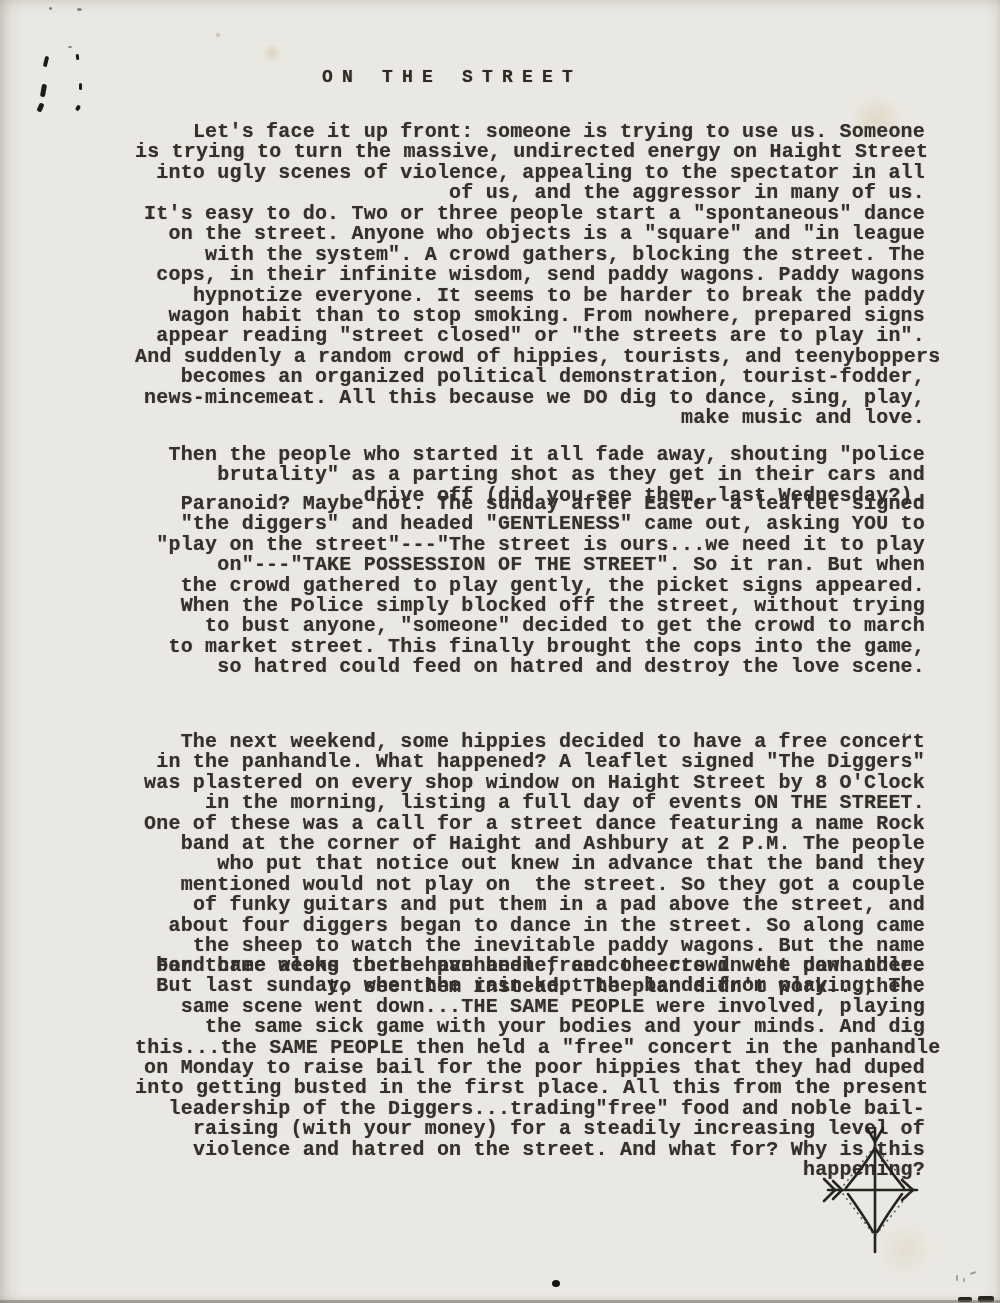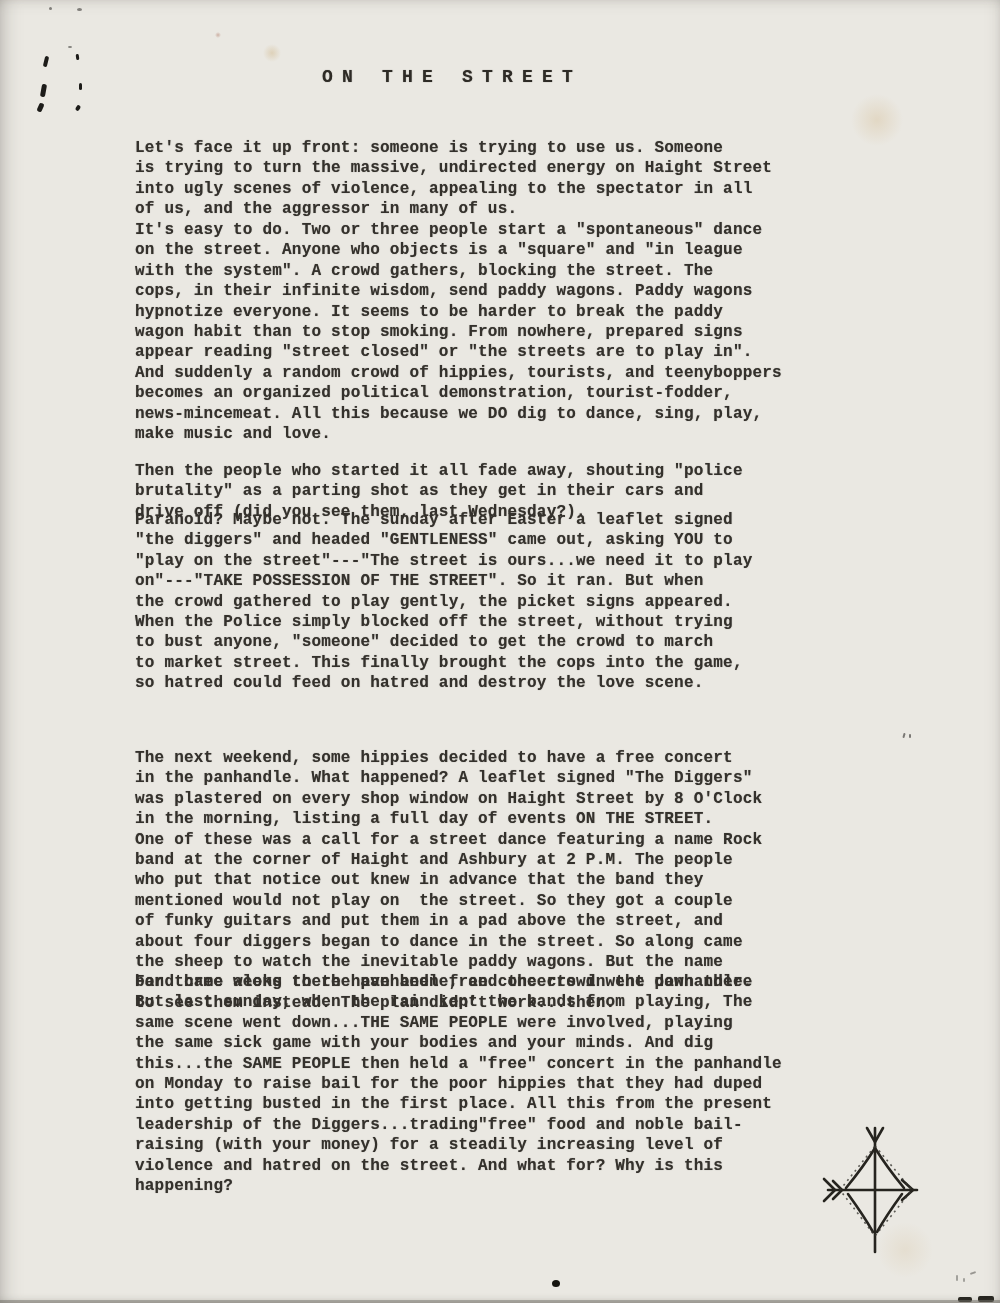--- a/index.html
+++ b/index.html
@@ -9,41 +9,41 @@
     margin:0 auto;
     background-color:#eae8e2;
     background-image:
       radial-gradient(circle at 877px 120px, rgba(201,166,107,0.25), rgba(201,166,107,0) 26px),
       radial-gradient(circle at 272px 53px, rgba(190,150,80,0.28), rgba(190,150,80,0) 9px),
       radial-gradient(circle at 218px 35px, rgba(150,70,45,0.35), rgba(150,70,45,0) 3px),
       radial-gradient(circle at 905px 1250px, rgba(190,150,80,0.12), rgba(190,150,80,0) 28px);
     font-family:"Liberation Mono","DejaVu Sans Mono",monospace;
     color:#34312c;
     overflow:hidden;
+    text-align:right;
   }
   .page::after{
     content:"";position:absolute;inset:0;pointer-events:none;
     box-shadow:
       inset 16px 0 20px -16px rgba(105,102,96,.5),
       inset -12px 0 16px -14px rgba(105,102,96,.35),
       inset 0 12px 16px -14px rgba(105,102,96,.3),
       inset 0 -8px 10px -8px rgba(105,102,96,.4);
   }
   .title{
     position:absolute;top:67px;left:322px;margin:0;
     font-size:18px;font-weight:700;line-height:20.4px;
     letter-spacing:9.2px;white-space:pre;
     color:#2e2b26;text-shadow:0 0 1px rgba(46,43,38,.6);
   }
   .para{
     position:absolute;left:135px;width:790px;
-    font-size:16px;font-weight:700;line-height:20.4px;letter-spacing:0.2px;
+    font-size:20px;font-weight:700;line-height:20.4px;letter-spacing:0.2px;
     white-space:pre;
     text-shadow:0 0 0.9px rgba(52,49,44,.55);
-    margin-top:16px;
   }
   .p1{top:122px}.p2{top:204px}.p3{top:445px}.p4{top:494px}.p5{top:732px}.p6{top:956px}
   .glyph{position:absolute;left:820px;top:1120px;}
   .mark{position:absolute;background:#1d1c19;border-radius:2px;}
   .speck{position:absolute;background:#2b2a26;border-radius:50%;}
   .scan-edge{position:absolute;left:0;right:0;bottom:0;height:3px;background:rgba(116,113,105,.5);}
   .blob{position:absolute;background:#26251f;border-radius:2px;}
   .faint{opacity:.55;}
 </style>
 </head>

